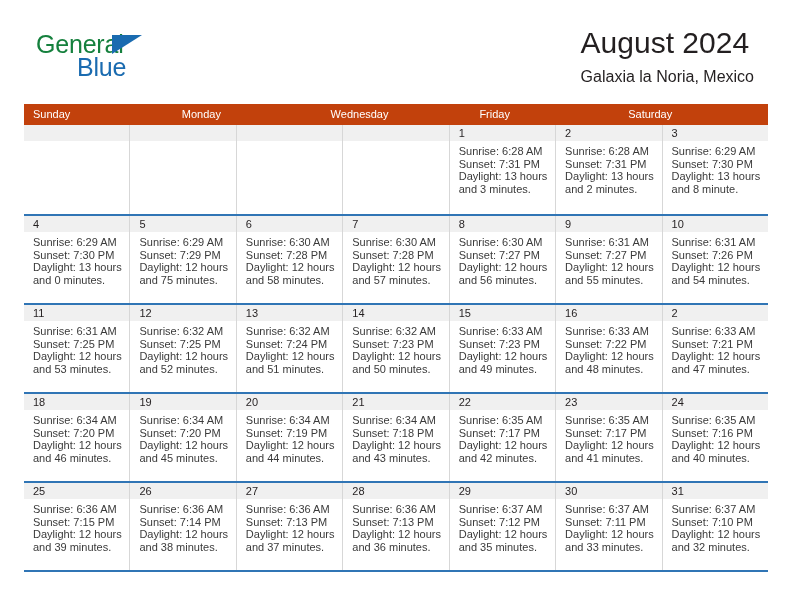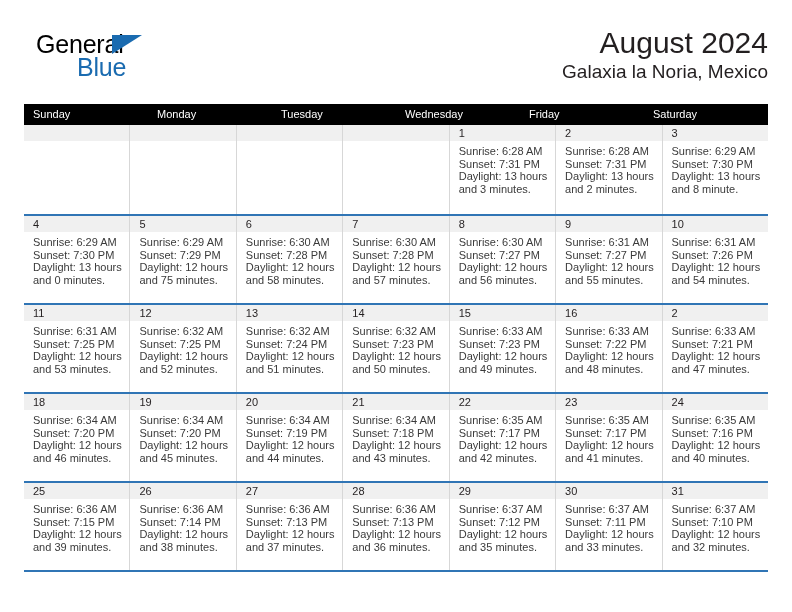--- a/index.html
+++ b/index.html
@@ -35,21 +35,21 @@
     top: 6px;
     width: 230px;
     height: 56px;
   }
   .brand-general {
     position: absolute;
     left: 0;
     top: 0;
     font-size: 25px;
     letter-spacing: -0.2px;
-    color: #000000;
+    color: #15803d;
     font-family: "Liberation Sans", sans-serif;
   }
   .brand-tri {
     position: absolute;
     left: 76px;
     top: 5px;
     width: 0;
     height: 0;
     border-left: 30px solid #1a6bb0;
     border-bottom: 19px solid transparent;
@@ -59,48 +59,49 @@
     left: 32px;
     top: 23px;
     font-size: 25px;
     letter-spacing: -0.2px;
     color: #1a6bb0;
     font-family: "Liberation Sans", sans-serif;
     margin-left: 9px;
   }
   .title-block {
     position: absolute;
-    right: 0;
+    right: 14px;
     top: 0;
-    text-align: right;
+    text-align: left;
   }
   .cal-title {
     font-size: 30px;
     line-height: 38px;
     color: #231f20;
     font-weight: normal;
     white-space: nowrap;
   }
   .cal-subtitle {
-    font-size: 19px;
+    font-size: 16px;
     line-height: 20px;
     color: #231f20;
+    margin-top: 5px;
     white-space: nowrap;
   }
 
   
   .calendar {
     position: absolute;
     left: 24px;
     top: 104px;
     width: 744px;
   }
   .weekday-row {
     display: flex;
-    background: #000000;
+    background: #c2410c;
     height: 21px;
   }
   .weekday {
     flex: 1 1 0;
     color: #ffffff;
     font-size: 11px;
     line-height: 21px;
     padding-left: 9px;
     box-sizing: border-box;
     white-space: nowrap;
@@ -170,21 +171,20 @@
       <div class="cal-title">August 2024</div>
       <div class="cal-subtitle">Galaxia la Noria, Mexico</div>
     </div>
 
   </div>
 
   <div class="calendar">
     <div class="weekday-row" id="weekday-row">
         <div class="weekday">Sunday</div>
         <div class="weekday">Monday</div>
-        <div class="weekday">Tuesday</div>
         <div class="weekday">Wednesday</div>
         <div class="weekday">Friday</div>
         <div class="weekday">Saturday</div>
       </div>
     <div id="weeks-container">
         <div class="week-row">
           <div class="day-cell empty">
             <div class="day-num"></div>
             <div class="day-info"></div>
           </div>

